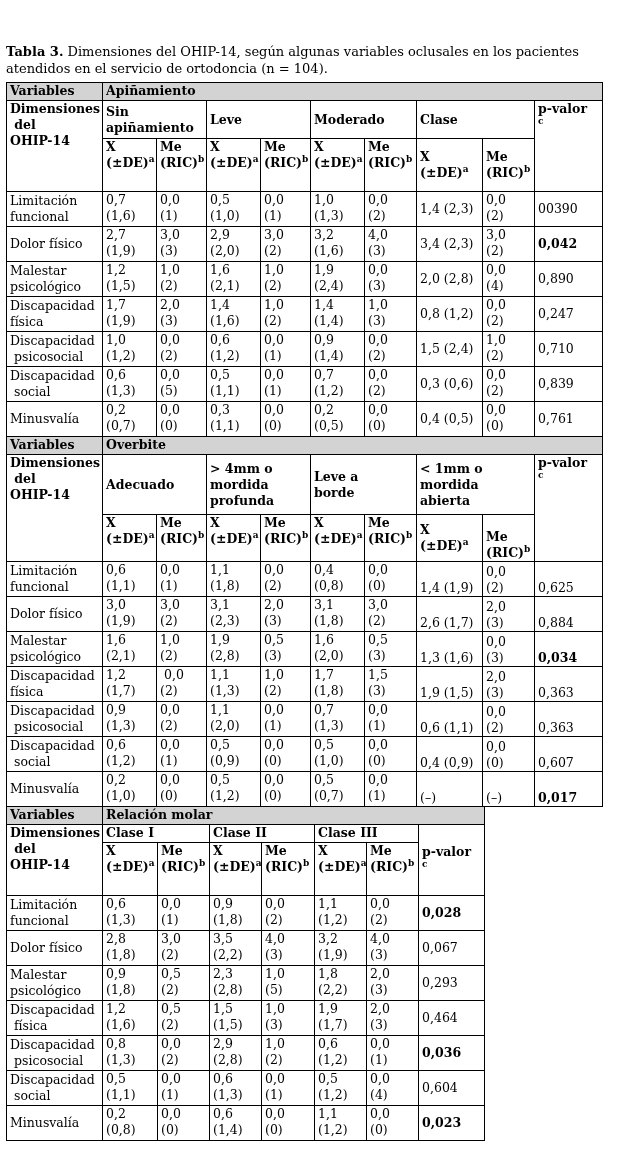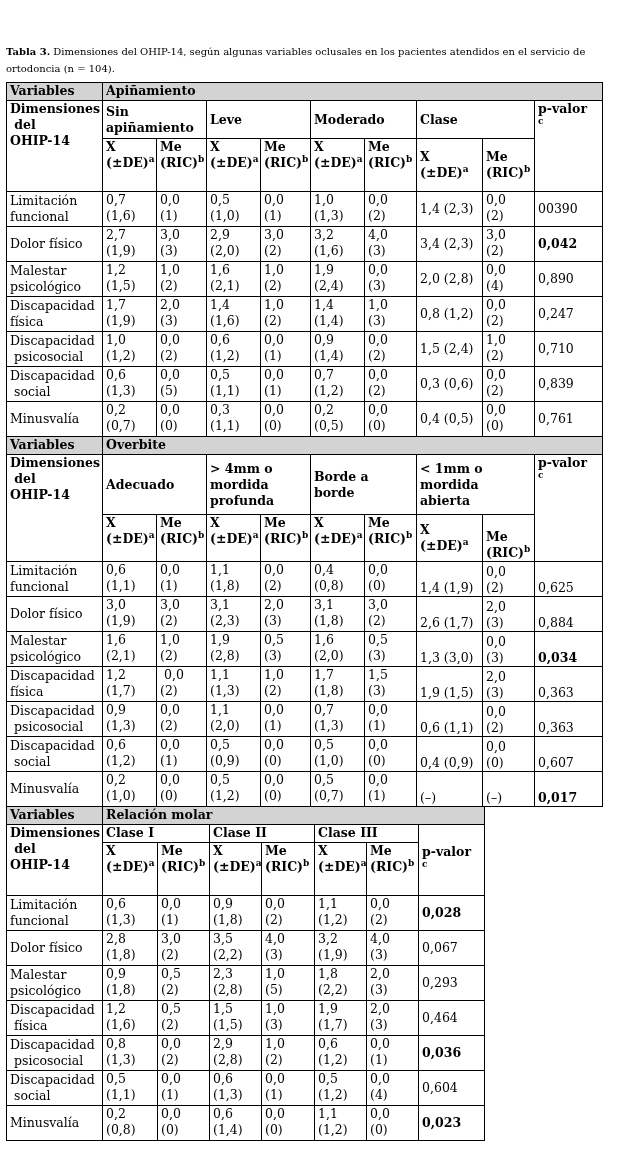--- a/index.html
+++ b/index.html
@@ -1,18 +1,18 @@
 <!DOCTYPE html>
 <html><head>
 <meta charset="utf-8">
 <style>
   html,body{margin:0;padding:0;background:#fff;}
   body{width:620px;height:1154px;color:#000;font-family:"DejaVu Serif",serif;font-size:12.5px;}
   .page{padding:44px 0 0 6px;}
-  .title{width:596px;margin:0 0 5px 0;font-size:10px;line-height:16.5px;}
+  .title{width:596px;margin:0 0 5px 0;font-size:13px;line-height:16.5px;}
   table{border-collapse:collapse;table-layout:fixed;margin-top:-1px;}
   table.sec1{margin-top:0;}
   .sec1,.sec2{width:597px;}
   .sec3{width:479px;}
   td{border:1px solid #000;padding:0 2px 0 3px;vertical-align:top;line-height:16px;overflow:hidden;}
   td.wrap{white-space:pre-wrap;}
   .gray{background:#d3d3d3;}
   .bold{font-weight:bold;}
   sup{font-size:9px;line-height:0;}
   tr.grayrow td{height:17px;}
@@ -241,21 +241,21 @@
       <td class="gray bold wrap" colspan="9">Overbite</td>
     </tr>
     <tr class="grouprow">
       <td class="bold wrap" rowspan="2">Dimensiones
  del
 OHIP-14</td>
       <td class="bold wrap groupcell" colspan="2">Adecuado</td>
       <td class="bold wrap groupcell" colspan="2">&gt; 4mm o
 mordida
 profunda</td>
-      <td class="bold wrap groupcell" colspan="2">Borde a
+      <td class="bold wrap groupcell" colspan="2">Leve a
 borde</td>
       <td class="bold wrap groupcell" colspan="2">&lt; 1mm o
 mordida
 abierta</td>
       <td class="bold phead" rowspan="2"><span>p-valor</span><br><sup>c</sup></td>
     </tr>
     <tr class="xmerow">
       <td class="bold"><span>X</span><br><span>(±DE)</span><sup>a</sup></td>
       <td class="bold"><span>Me</span><br><span>(RIC)</span><sup>b</sup></td>
       <td class="bold"><span>X</span><br><span>(±DE)</span><sup>a</sup></td>
@@ -314,21 +314,21 @@
           <td class="val">1,0
 (2)</td>
           <td class="val">1,9
 (2,8)</td>
           <td class="val">0,5
 (3)</td>
           <td class="val">1,6
 (2,0)</td>
           <td class="val">0,5
 (3)</td>
-          <td class="val">1,3 (3,0)</td>
+          <td class="val">1,3 (1,6)</td>
           <td class="val">0,0
 (3)</td>
           <td class="pval bold">0,034</td>
         </tr>
         <tr>
           <td class="rowlabel">Discapacidad
 física</td>
           <td class="val">1,2
 (1,7)</td>
           <td class="val"> 0,0

